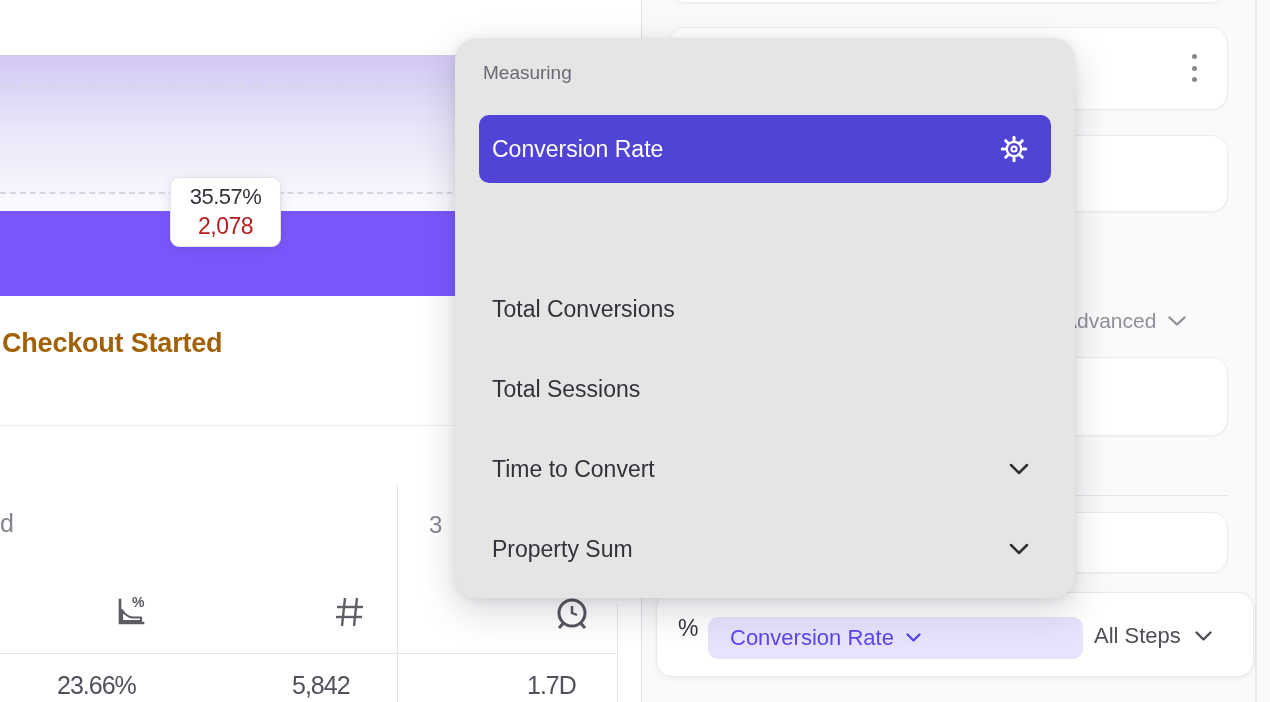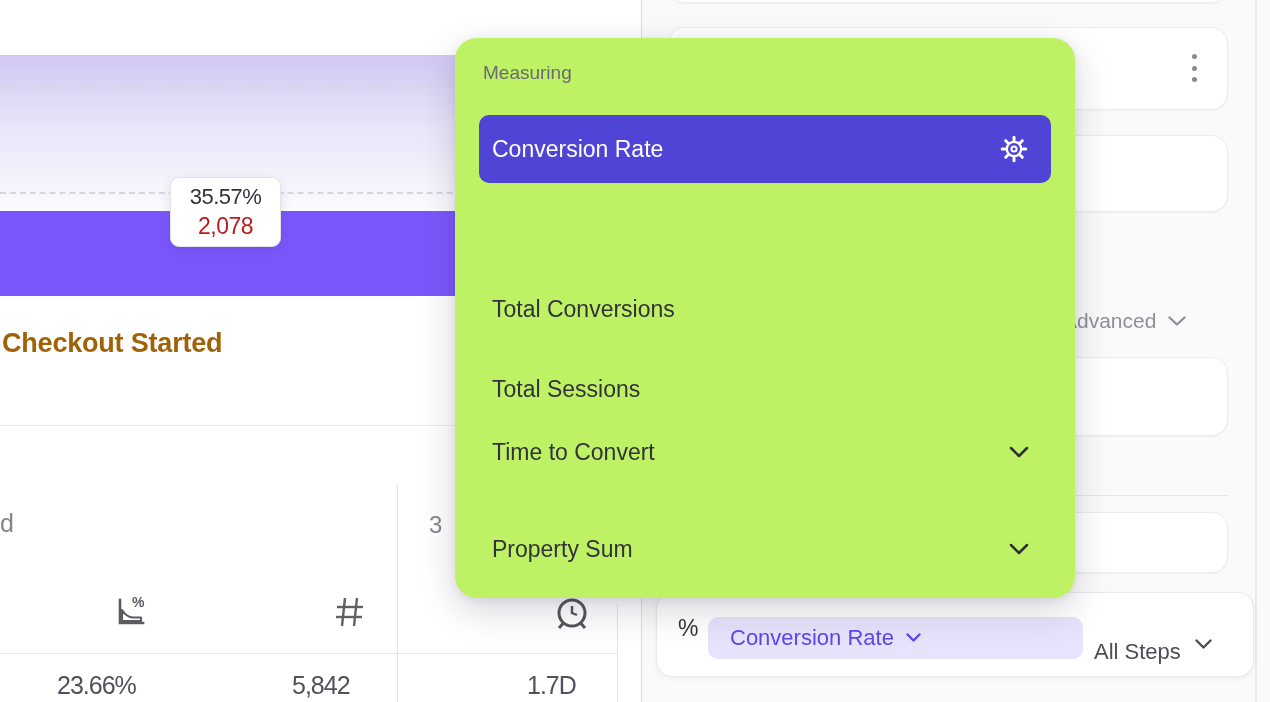--- a/index.html
+++ b/index.html
@@ -48,25 +48,25 @@
   .footer-card {
     background:#ffffff; border:1px solid #EAEAED; border-radius:16px;
     box-shadow:0 2px 6px rgba(20,20,40,0.05);
   }
   .pct-glyph { font-size:23px; font-weight:500; color:#35353C; }
   .chip {
     background:#E7E3FC; border-radius:10px; display:flex; align-items:center; gap:12px;
     padding-left:22px; cursor:pointer;
   }
   .chip .chip-label { font-size:22px; font-weight:500; color:#5A47F0; }
-  .all-steps { display:flex; align-items:flex-start; gap:14px; font-size:22px; font-weight:500; color:#4E4E57; cursor:pointer;margin-top:16px; }
+  .all-steps { display:flex; align-items:center; gap:14px; font-size:22px; font-weight:500; color:#4E4E57; cursor:pointer; }
 
   
   #measuring-menu {
-    left:455px; top:38px; width:620px; height:560px; background:#bef264;
+    left:455px; top:38px; width:620px; height:560px; background:#e5e5e5;
     border-radius:22px; z-index:10;
     box-shadow:0 12px 36px rgba(25,25,50,0.18), 0 2px 8px rgba(25,25,50,0.08);
   }
   .menu-label { left:28px; top:24px; font-size:19px; color:#6A6A74; }
   .menu-row {
     left:24px; width:572px; height:68px; border-radius:10px;
     display:flex; align-items:center; padding:0 22px 0 13px; cursor:pointer;
   }
   .menu-row .lbl { font-size:23px; font-weight:500; color:#32323A; flex:1; }
   .menu-row.selected { background:#5044D6; }
@@ -197,21 +197,21 @@
 
 
     <div class="abs menu-row" style="top:317px;">
       <span class="lbl">Total Sessions</span>
     </div>
 
     <div class="abs menu-row" style="top:237px;">
       <span class="lbl">Total Conversions</span>
     </div>
 
-    <div class="abs menu-row" style="top:380px;align-items:center;">
+    <div class="abs menu-row" style="top:397px;align-items:center;">
       <span class="lbl">Time to Convert</span>
       <svg class="icon" width="20" height="12" viewBox="0 0 20 12" fill="none" stroke="#2F2F36" stroke-width="2.5" stroke-linecap="round" stroke-linejoin="round">
         <polyline points="2,2 10,10 18,2"></polyline>
       </svg>
     </div>
 
     <div class="abs menu-row" style="top:477px;">
       <span class="lbl">Property Sum</span>
       <svg class="icon" width="20" height="12" viewBox="0 0 20 12" fill="none" stroke="#2F2F36" stroke-width="2.5" stroke-linecap="round" stroke-linejoin="round">
         <polyline points="2,2 10,10 18,2"></polyline>

